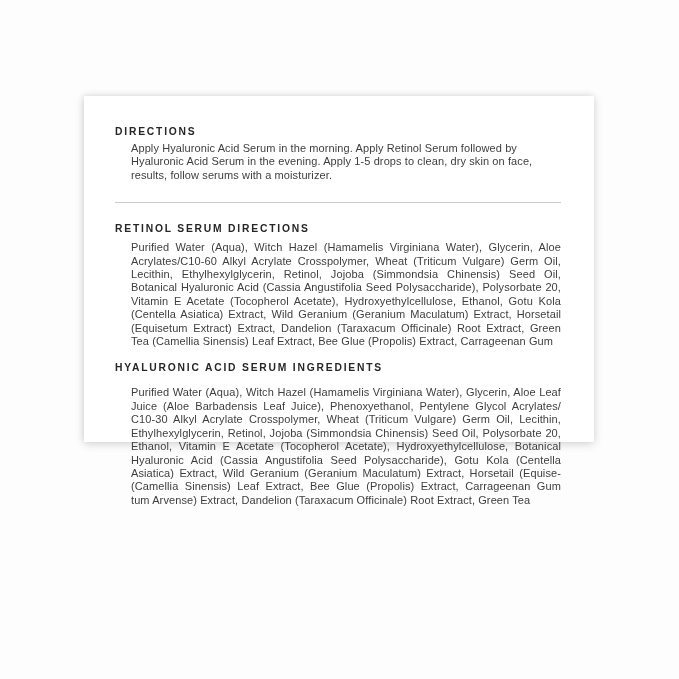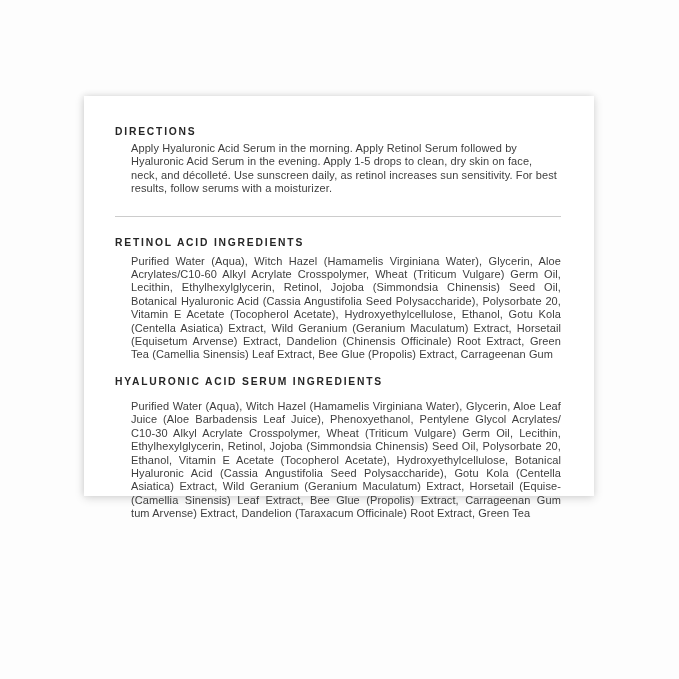--- a/index.html
+++ b/index.html
@@ -12,21 +12,21 @@
     position: relative;
     background: #fdfdfd;
     font-family: "Liberation Sans", sans-serif;
     overflow: hidden;
   }
   .label-card {
     position: absolute;
     left: 84px;
     top: 96px;
     width: 510px;
-    height: 400px;
+    height: 346px;
     background: #ffffff;
     box-shadow: 0 2px 9px rgba(0,0,0,0.16), -1px -1px 6px rgba(0,0,0,0.07);
     box-sizing: border-box;
     padding: 30px 33px 0 31px;
   }
   .section-heading {
     font-size: 10.3px;
     font-weight: bold;
     letter-spacing: 1.8px;
     color: #262626;
@@ -66,37 +66,36 @@
 </head>
 <body>
 
 <div class="label-card">
 
   <div class="section-heading directions-heading">DIRECTIONS</div>
 
   <div class="body-text ragged directions-para-1">
       <div class="text-line">Apply Hyaluronic Acid Serum in the morning. Apply Retinol Serum followed by</div>
       <div class="text-line">Hyaluronic Acid Serum in the evening. Apply 1-5 drops to clean, dry skin on face,</div>
-      <div class="text-line">neck, and décolleté. Use sunscreen daily, as retinol increases sun sensitivity. For best</div>
       <div class="text-line">results, follow serums with a moisturizer.</div>
     </div>
 
 
   <hr class="divider">
 
-  <div class="section-heading ingredients-heading">RETINOL ACID INGREDIENTS</div>
+  <div class="section-heading ingredients-heading">RETINOL SERUM DIRECTIONS</div>
 
   <div class="body-text justified retinol-para">
       <div class="text-line">Purified Water (Aqua), Witch Hazel (Hamamelis Virginiana Water), Glycerin, Aloe</div>
       <div class="text-line">Acrylates/C10-60 Alkyl Acrylate Crosspolymer, Wheat (Triticum Vulgare) Germ Oil,</div>
       <div class="text-line">Lecithin, Ethylhexylglycerin, Retinol, Jojoba (Simmondsia Chinensis) Seed Oil,</div>
       <div class="text-line">Botanical Hyaluronic Acid (Cassia Angustifolia Seed Polysaccharide), Polysorbate 20,</div>
       <div class="text-line">Vitamin E Acetate (Tocopherol Acetate), Hydroxyethylcellulose, Ethanol, Gotu Kola</div>
       <div class="text-line">(Centella Asiatica) Extract, Wild Geranium (Geranium Maculatum) Extract, Horsetail</div>
-      <div class="text-line">(Equisetum Arvense) Extract, Dandelion (Chinensis Officinale) Root Extract, Green</div>
+      <div class="text-line">(Equisetum Extract) Extract, Dandelion (Taraxacum Officinale) Root Extract, Green</div>
       <div class="text-line">Tea (Camellia Sinensis) Leaf Extract, Bee Glue (Propolis) Extract, Carrageenan Gum</div>
     </div>
 
   <div class="section-heading ingredients-heading hyaluronic-heading">HYALURONIC ACID SERUM INGREDIENTS</div>
 
   <div class="body-text justified">
       <div class="text-line">Purified Water (Aqua), Witch Hazel (Hamamelis Virginiana Water), Glycerin, Aloe Leaf</div>
       <div class="text-line">Juice (Aloe Barbadensis Leaf Juice), Phenoxyethanol, Pentylene Glycol Acrylates/</div>
       <div class="text-line">C10-30 Alkyl Acrylate Crosspolymer, Wheat (Triticum Vulgare) Germ Oil, Lecithin,</div>
       <div class="text-line">Ethylhexylglycerin, Retinol, Jojoba (Simmondsia Chinensis) Seed Oil, Polysorbate 20,</div>

